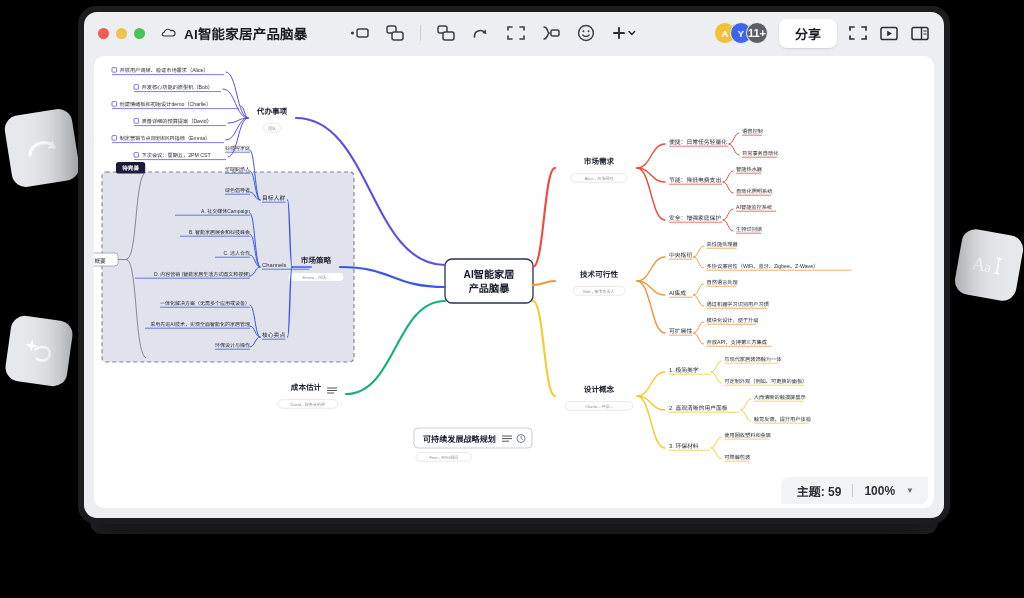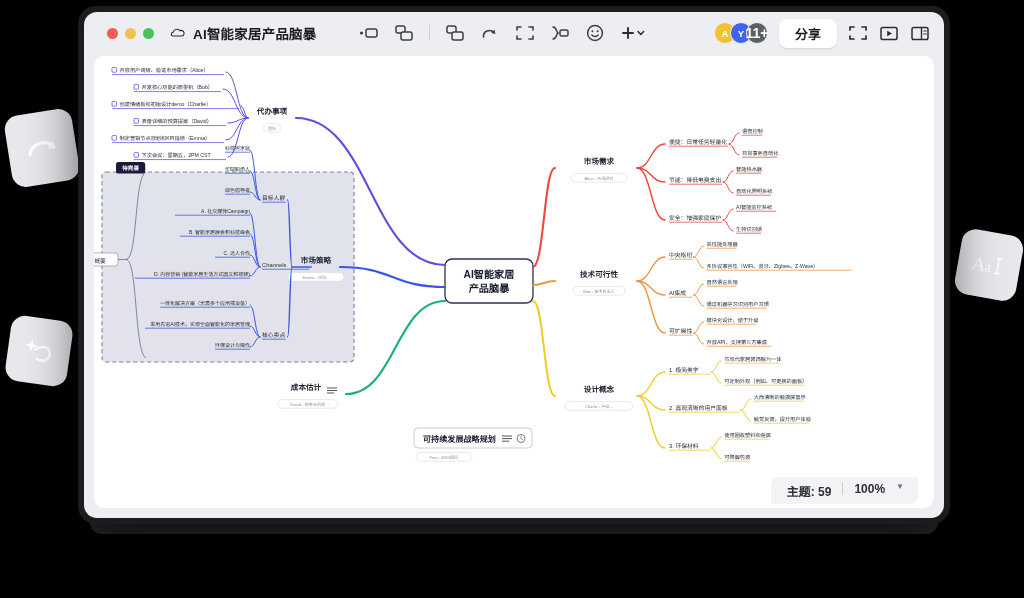--- a/index.html
+++ b/index.html
@@ -21,21 +21,21 @@
   .fc3 { left: 958px; top: 232px; width: 62px; height: 66px; transform: rotate(10deg); }
 
   
   .laptop {
     position: absolute; left: 78px; top: 6px; width: 872px; height: 518px;
     background: #1c1c1e; border-radius: 18px; padding: 6px;
     box-shadow: 0 20px 50px rgba(0,0,0,.6);
   }
   .screen {
     width: 100%; height: 100%; background: #eceef1;
-    border-radius: 13px; overflow: hidden; position: relative; padding-left: 9px;
+    border-radius: 13px; overflow: hidden; position: relative;
   }
   .laptop-base {
     position: absolute; left: 90px; top: 522px; width: 848px; height: 12px;
     background: #2a2a2d; border-radius: 0 0 12px 12px;
   }
 
   
   .titlebar { height: 42px; display: flex; align-items: center; padding: 0 14px; gap: 0; }
   .traffic { display: flex; gap: 7px; align-items: center; margin-right: 16px; }
   .dot { width: 11px; height: 11px; border-radius: 50%; }
@@ -54,23 +54,23 @@
   .share-btn { background: #fff; border-radius: 8px; padding: 5px 16px; font-size: 13px;
                font-weight: 700; color: #1a1a22; box-shadow: 0 1px 2px rgba(0,0,0,.12); cursor: pointer; }
 
   
   .canvas { position: absolute; left: 10px; top: 44px; right: 10px; bottom: 10px;
             background: #fff; border-radius: 10px; overflow: hidden; }
   #mapsvg { position: absolute; inset: 0; }
 
   
   .statusbar {
-    position: absolute; right: 16px; bottom: 4px; background: #f2f3f5;
+    position: absolute; right: 6px; bottom: 4px; background: #f2f3f5;
     border-radius: 8px 0 8px 0; padding: 5px 14px 5px 16px;
-    display: flex; align-items: flex-start; gap: 11px;
+    display: flex; align-items: center; gap: 11px;
     font-size: 12px; color: #2c2f36; font-weight: 600;
   }
   .sb-sep { width: 1px; height: 13px; background: #c9ccd2; }
   .chev { font-size: 8px; color: #6a6f78; }
 </style>
 </head>
 <body>
 
 <div id="stage">
 
@@ -162,21 +162,21 @@
                 <path d="M8 3 L8 13 M3 8 L13 8" stroke="#2a2d34" stroke-width="1.9" stroke-linecap="round"></path>
                 <path d="M18 6.5 L20.8 9.5 L23.6 6.5" stroke="#2a2d34" stroke-width="1.5" fill="none" stroke-linecap="round" stroke-linejoin="round"></path>
               </svg>
         </span>
       </div>
 
       <div class="tb-right">
         <div class="avatars">
           <span class="av" style="background:#f2c233">A</span>
           <span class="av" style="background:#4064f0">Y</span>
-          <span class="av" style="background:#5a5f68;font-size:14px">11+</span>
+          <span class="av" style="background:#5a5f68;font-size:11px">11+</span>
         </div>
         <div class="share-btn">分享</div>
         <span class="tb-ic">
           <svg width="18" height="16" viewBox="0 0 18 16">
                 <path d="M1 5 L1 2 L5 2 M13 2 L17 2 L17 5 M17 11 L17 14 L13 14 M5 14 L1 14 L1 11" stroke="#2a2d34" stroke-width="1.7" fill="none" stroke-linecap="round"></path>
               </svg>
         </span>
         <span class="tb-ic">
           <svg width="18" height="15" viewBox="0 0 18 15">
                 <rect x="1" y="1.5" width="16" height="12" rx="1.8" fill="none" stroke="#2a2d34" stroke-width="1.5"></rect>

